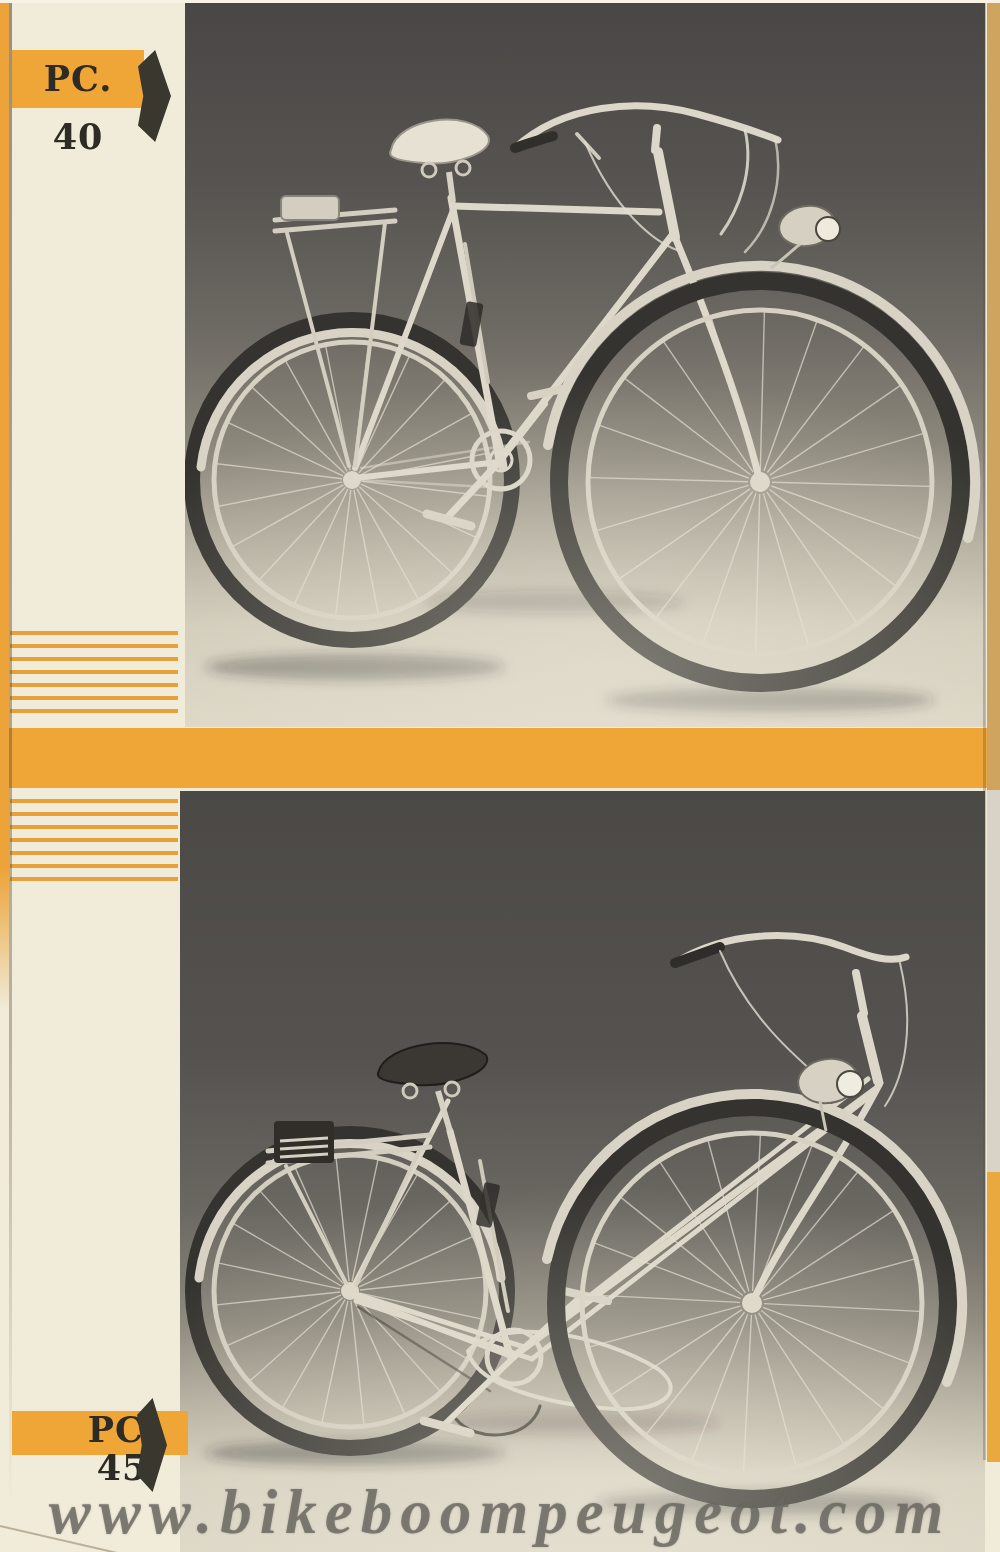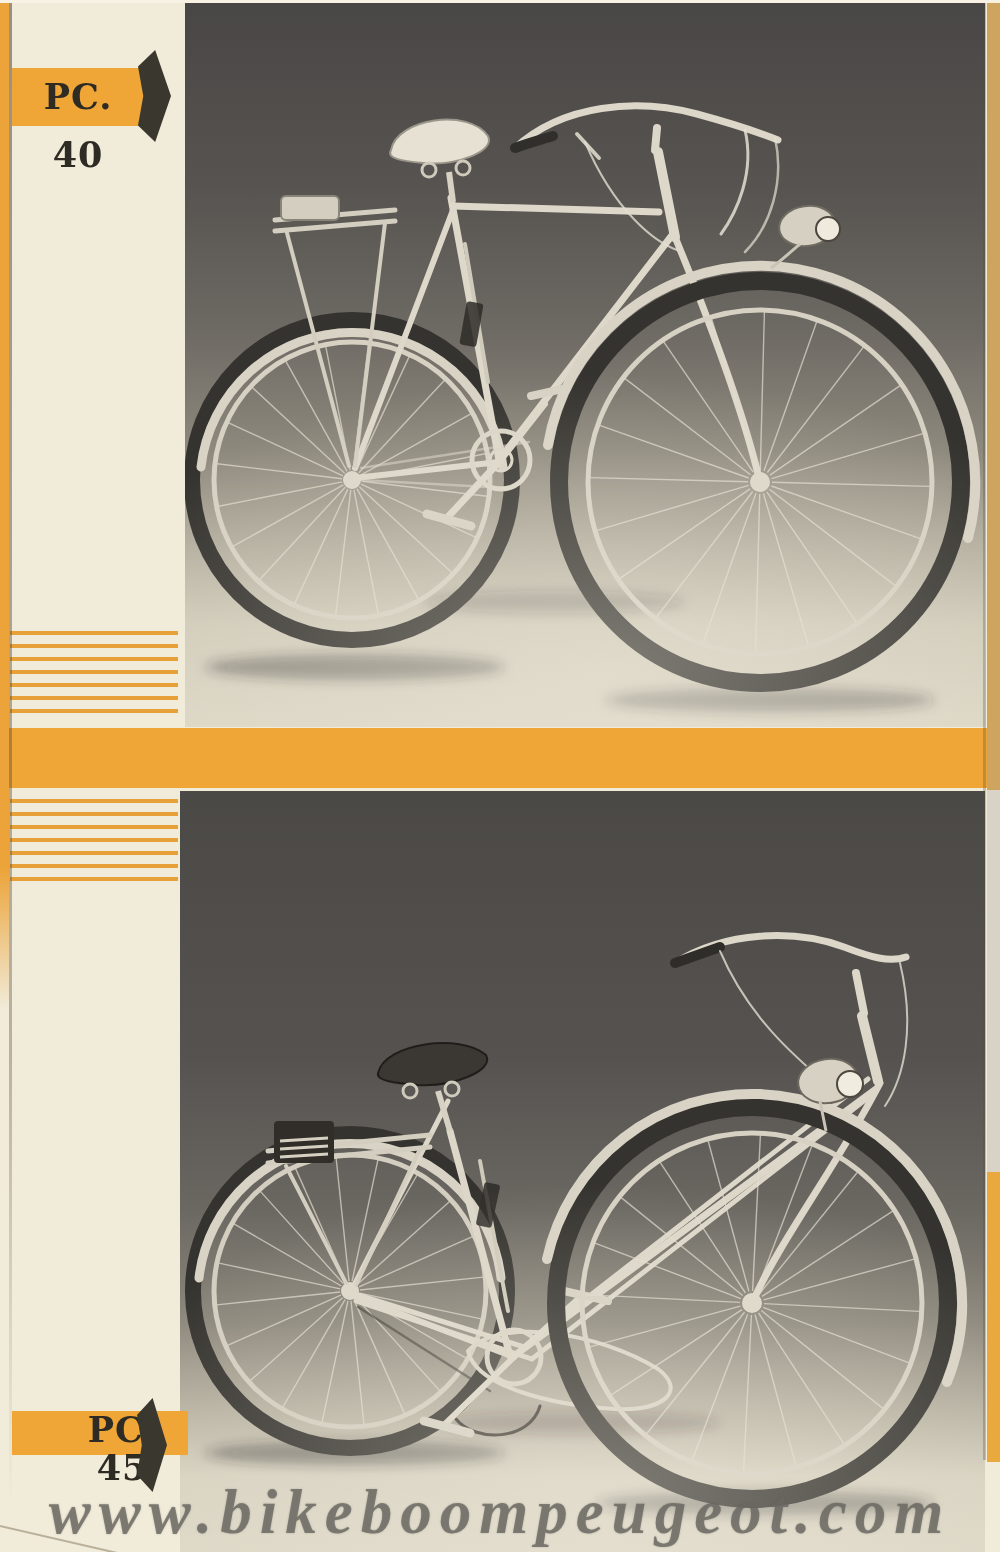--- a/index.html
+++ b/index.html
@@ -45,21 +45,21 @@
   .stripes.g1{top:631px;height:88px;}
   .stripes.g2{top:799px;height:85px;}
   
   .model-label{
     position:absolute;left:12px;width:132px;
     background:#efa636; color:#2d2b24;
     font-family:"DejaVu Serif","Liberation Serif",serif;
     font-weight:bold; font-size:35px; letter-spacing:1px;
     text-align:center; z-index:8;
   }
-  .model-label.pc40{top:68px;height:58px;line-height:58px;}
+  .model-label.pc40{top:50px;height:58px;line-height:58px;}
   .model-label.pc45{top:1411px;height:44px;line-height:38px;padding-left:44px;}
   .arrow{
     position:absolute; background:#3a382e; z-index:8;
     clip-path:polygon(0% 18%, 52% 0%, 100% 50%, 52% 100%, 0% 82%, 16% 50%);
   }
   .arrow.a40{left:138px;top:50px;width:33px;height:92px;}
   .arrow.a45{left:137px;top:1398px;width:30px;height:94px;}
   
   .photo{position:absolute; z-index:2; overflow:hidden;}
   .photo.p1{

